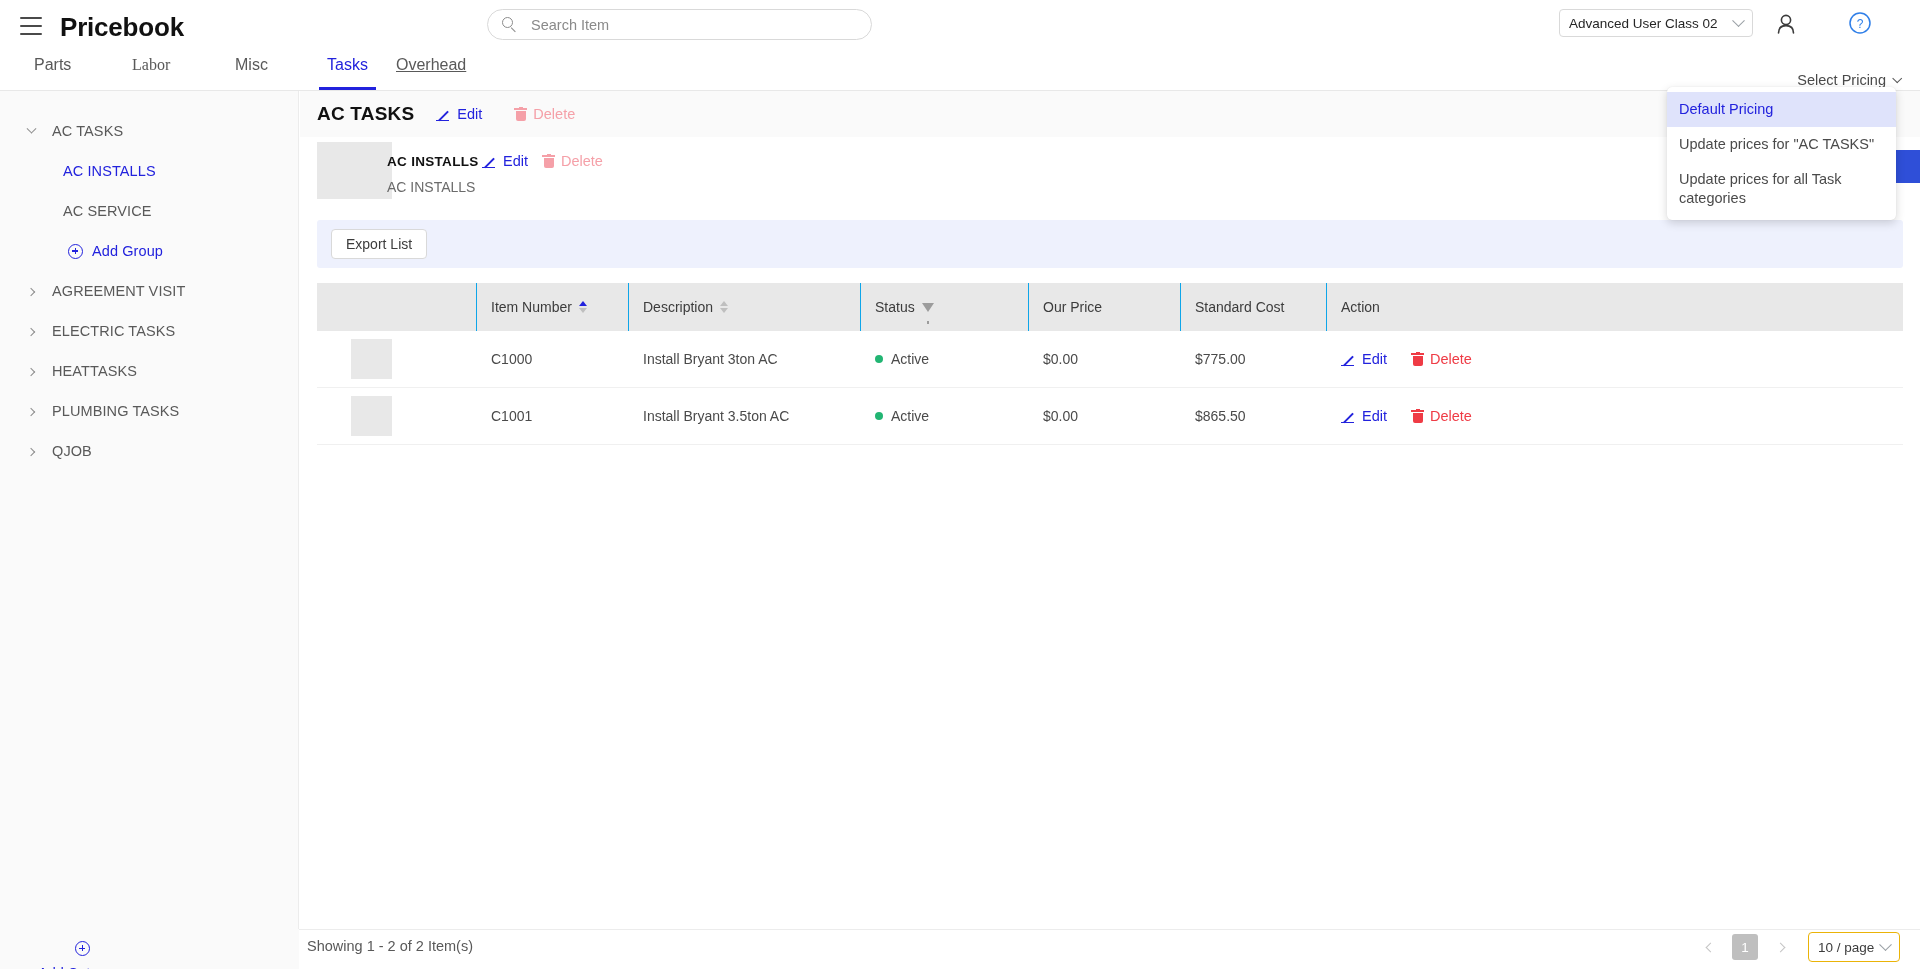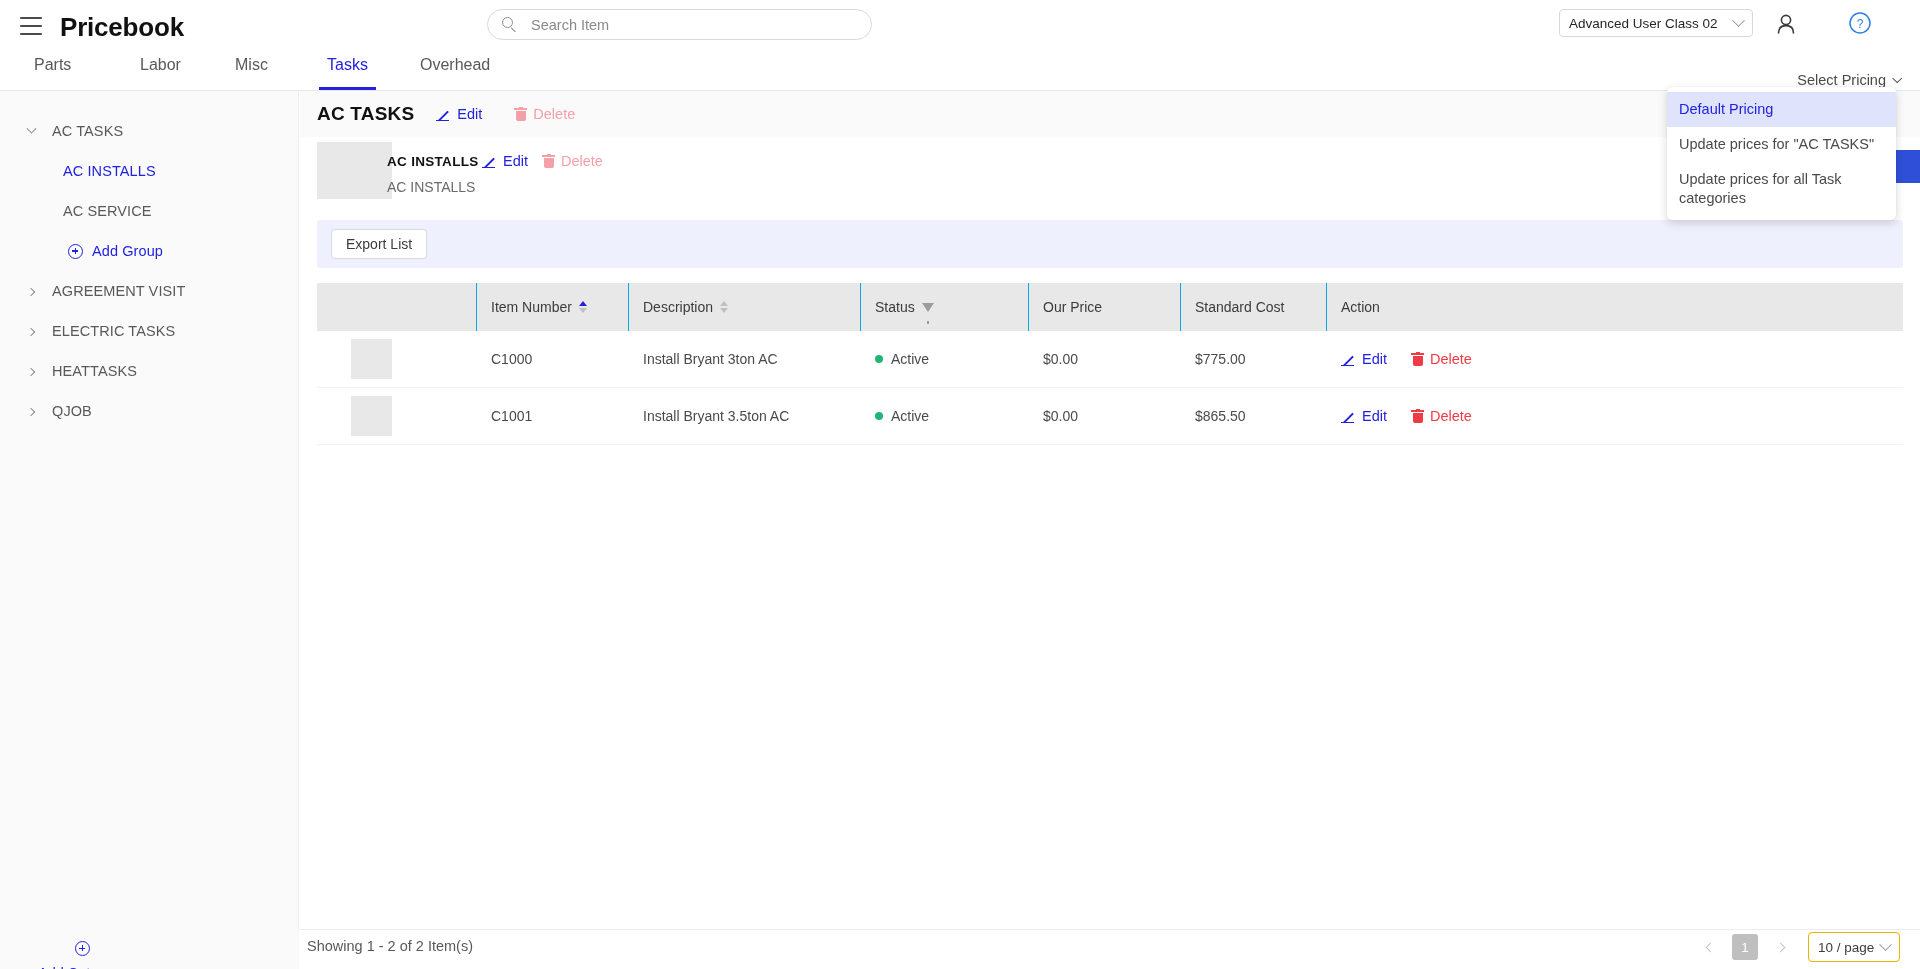--- a/index.html
+++ b/index.html
@@ -80,24 +80,24 @@
   .tab {
     position: absolute; top: 0; height: 34px; font-size: 16px;
     color: #595959; cursor: pointer; padding-bottom: 5px;
   }
   .tab.active { color: #2222dd; }
   .tab.active::after {
     content: ""; position: absolute; left: -8px; right: -8px; bottom: 0;
     height: 3px; background: #2222dd;
   }
   .tab-parts    { left: 34px; }
-  .tab-labor    { left: 140px; }
+  .tab-labor    { left: 132px; font-family: Liberation Serif, serif; }
   .tab-misc     { left: 235px; }
   .tab-tasks    { left: 327px; }
-  .tab-overhead { left: 420px; }
+  .tab-overhead { left: 396px; text-decoration: underline; }
 
   .select-pricing {
     position: absolute; top: 72px; right: 20px;
     font-size: 14.5px; color: #4a4a4a; cursor: pointer;
     display: flex; align-items: center; gap: 7px;
   }
 
   .topdivider {
     position: absolute; top: 90px; left: 0; width: 1920px; height: 1px;
     background: #e8e8e8;
@@ -370,20 +370,24 @@
         <span class="arrow"><i class="caret-right"></i></span>
         <span>ELECTRIC TASKS</span>
       </div>
 
 
       <div class="tree-row">
         <span class="arrow"><i class="caret-right"></i></span>
         <span>HEATTASKS</span>
       </div>
 
+      <div class="tree-row">
+        <span class="arrow"><i class="caret-right"></i></span>
+        <span>PLUMBING TASKS</span>
+      </div>
 
       <div class="tree-row">
         <span class="arrow"><i class="caret-right"></i></span>
         <span>QJOB</span>
       </div>
 
     </div>
   </div>
 
   <div class="main">

